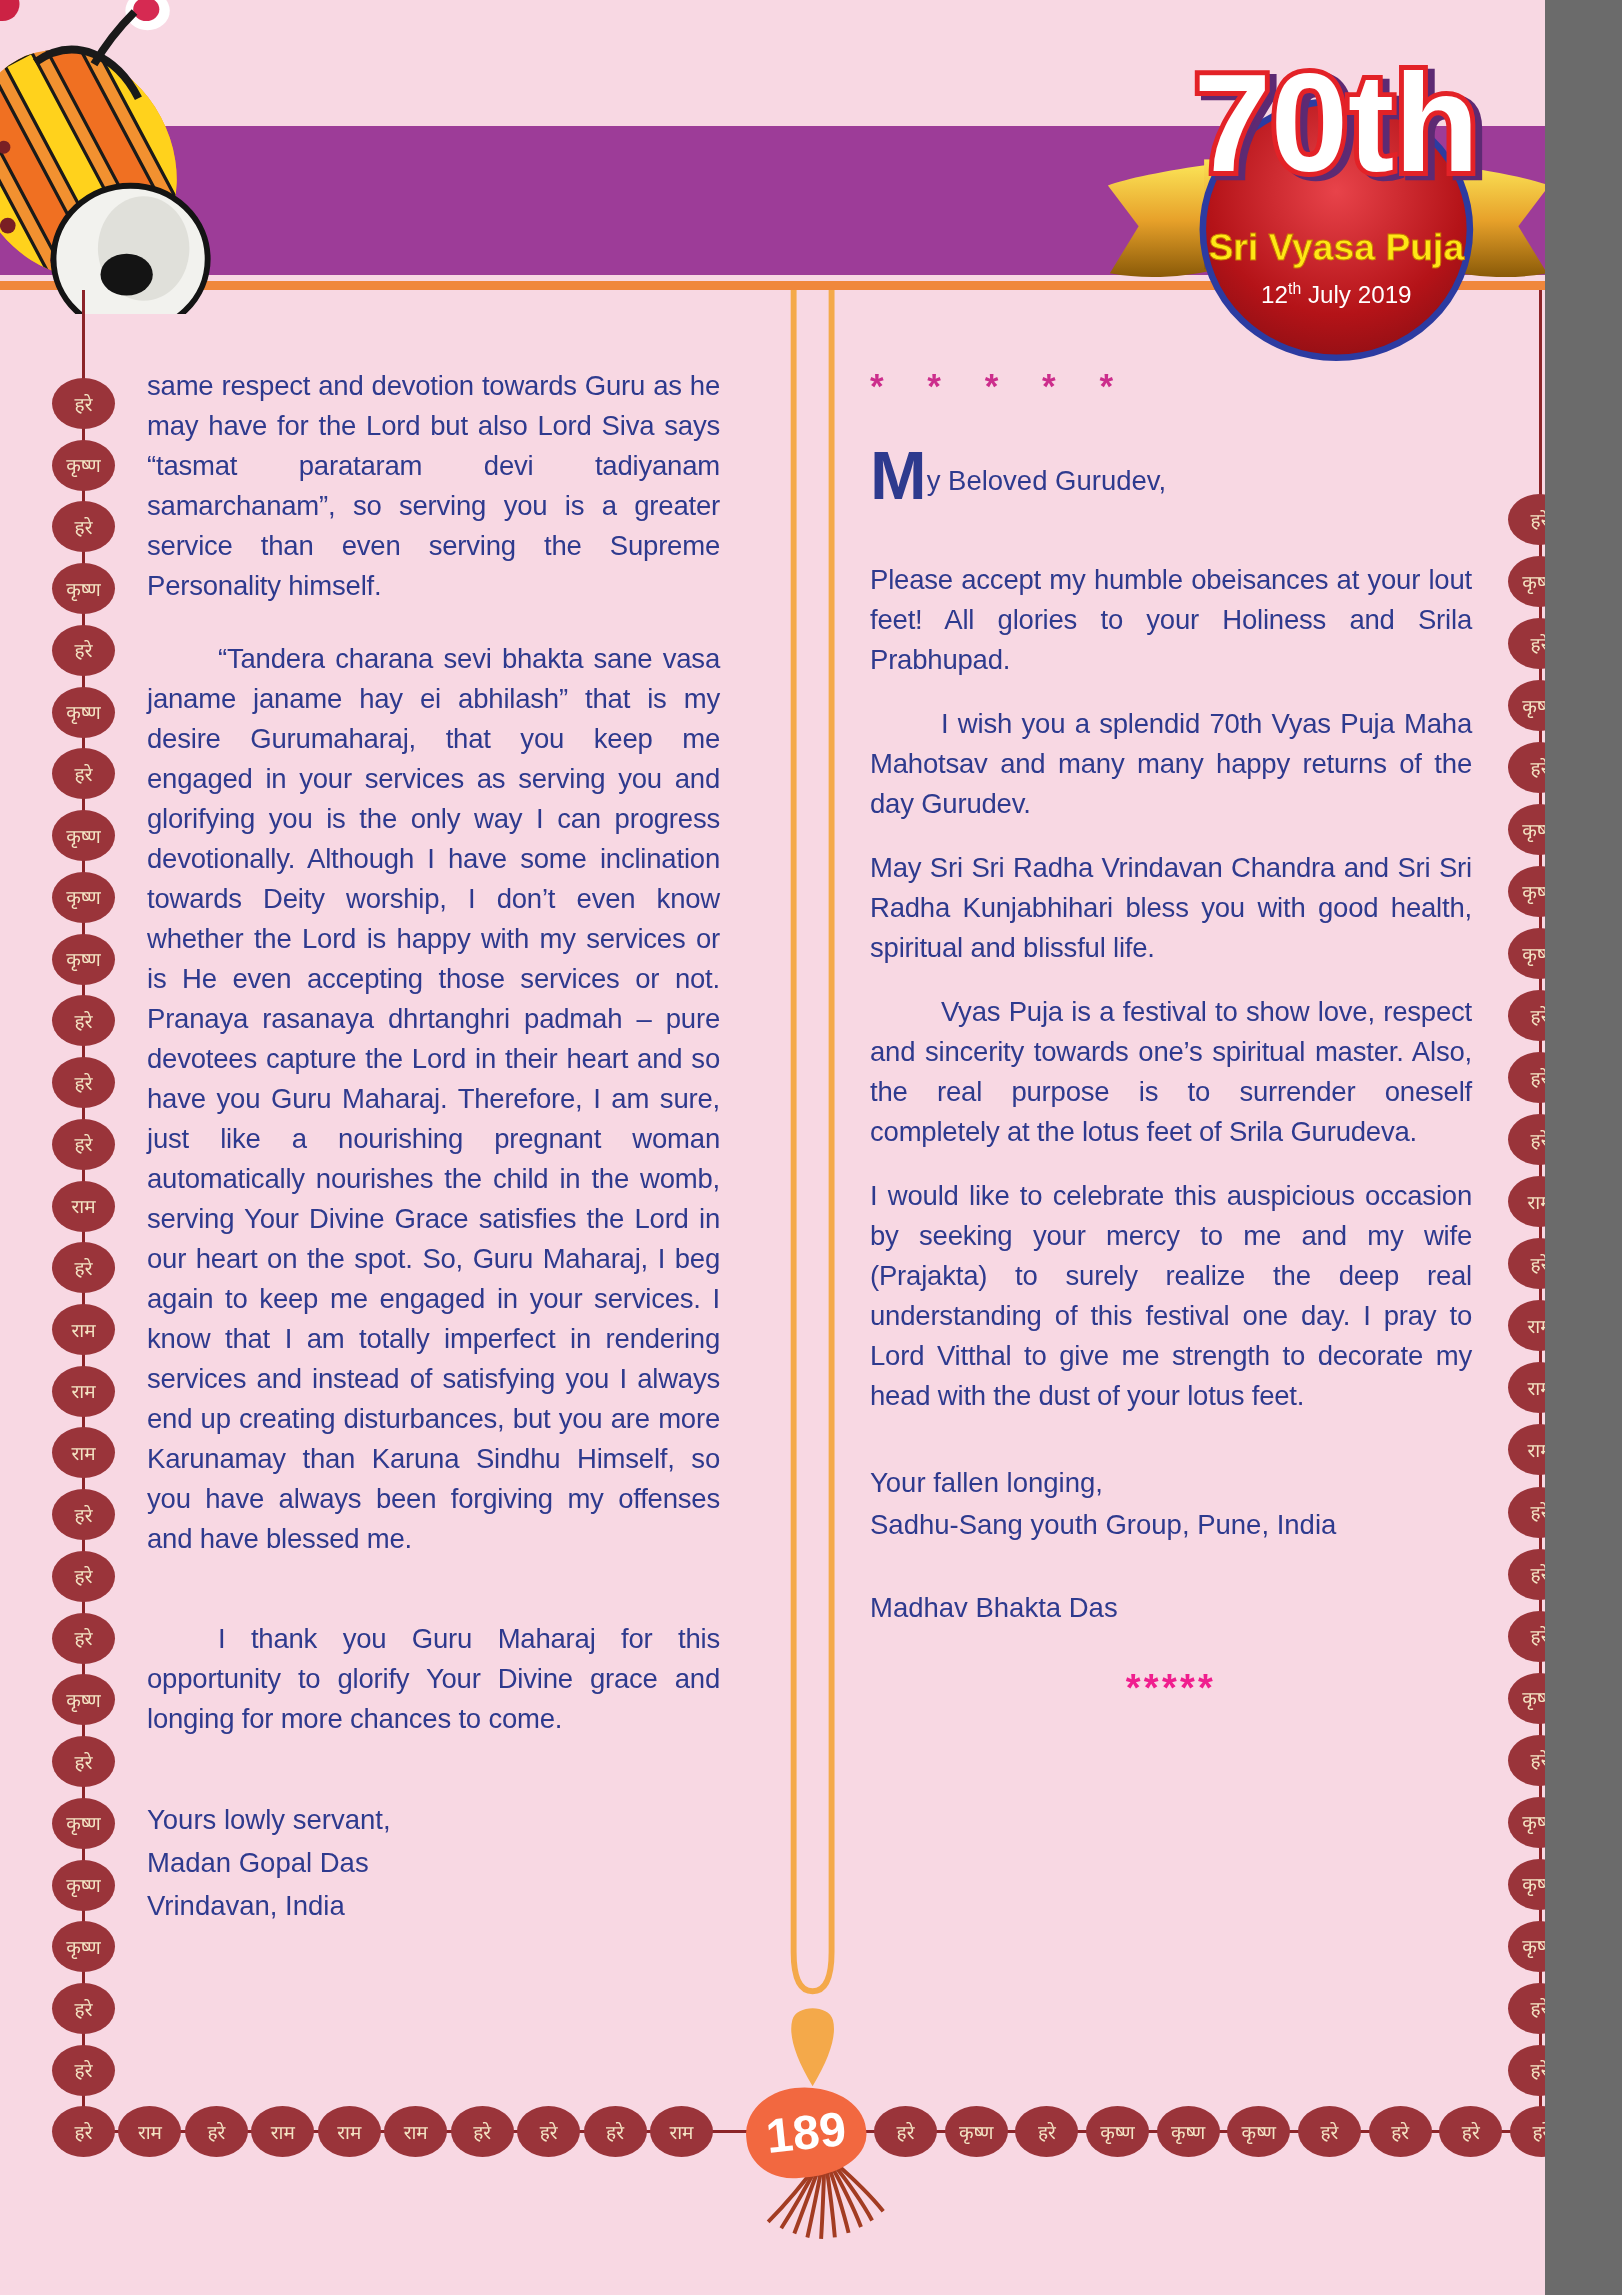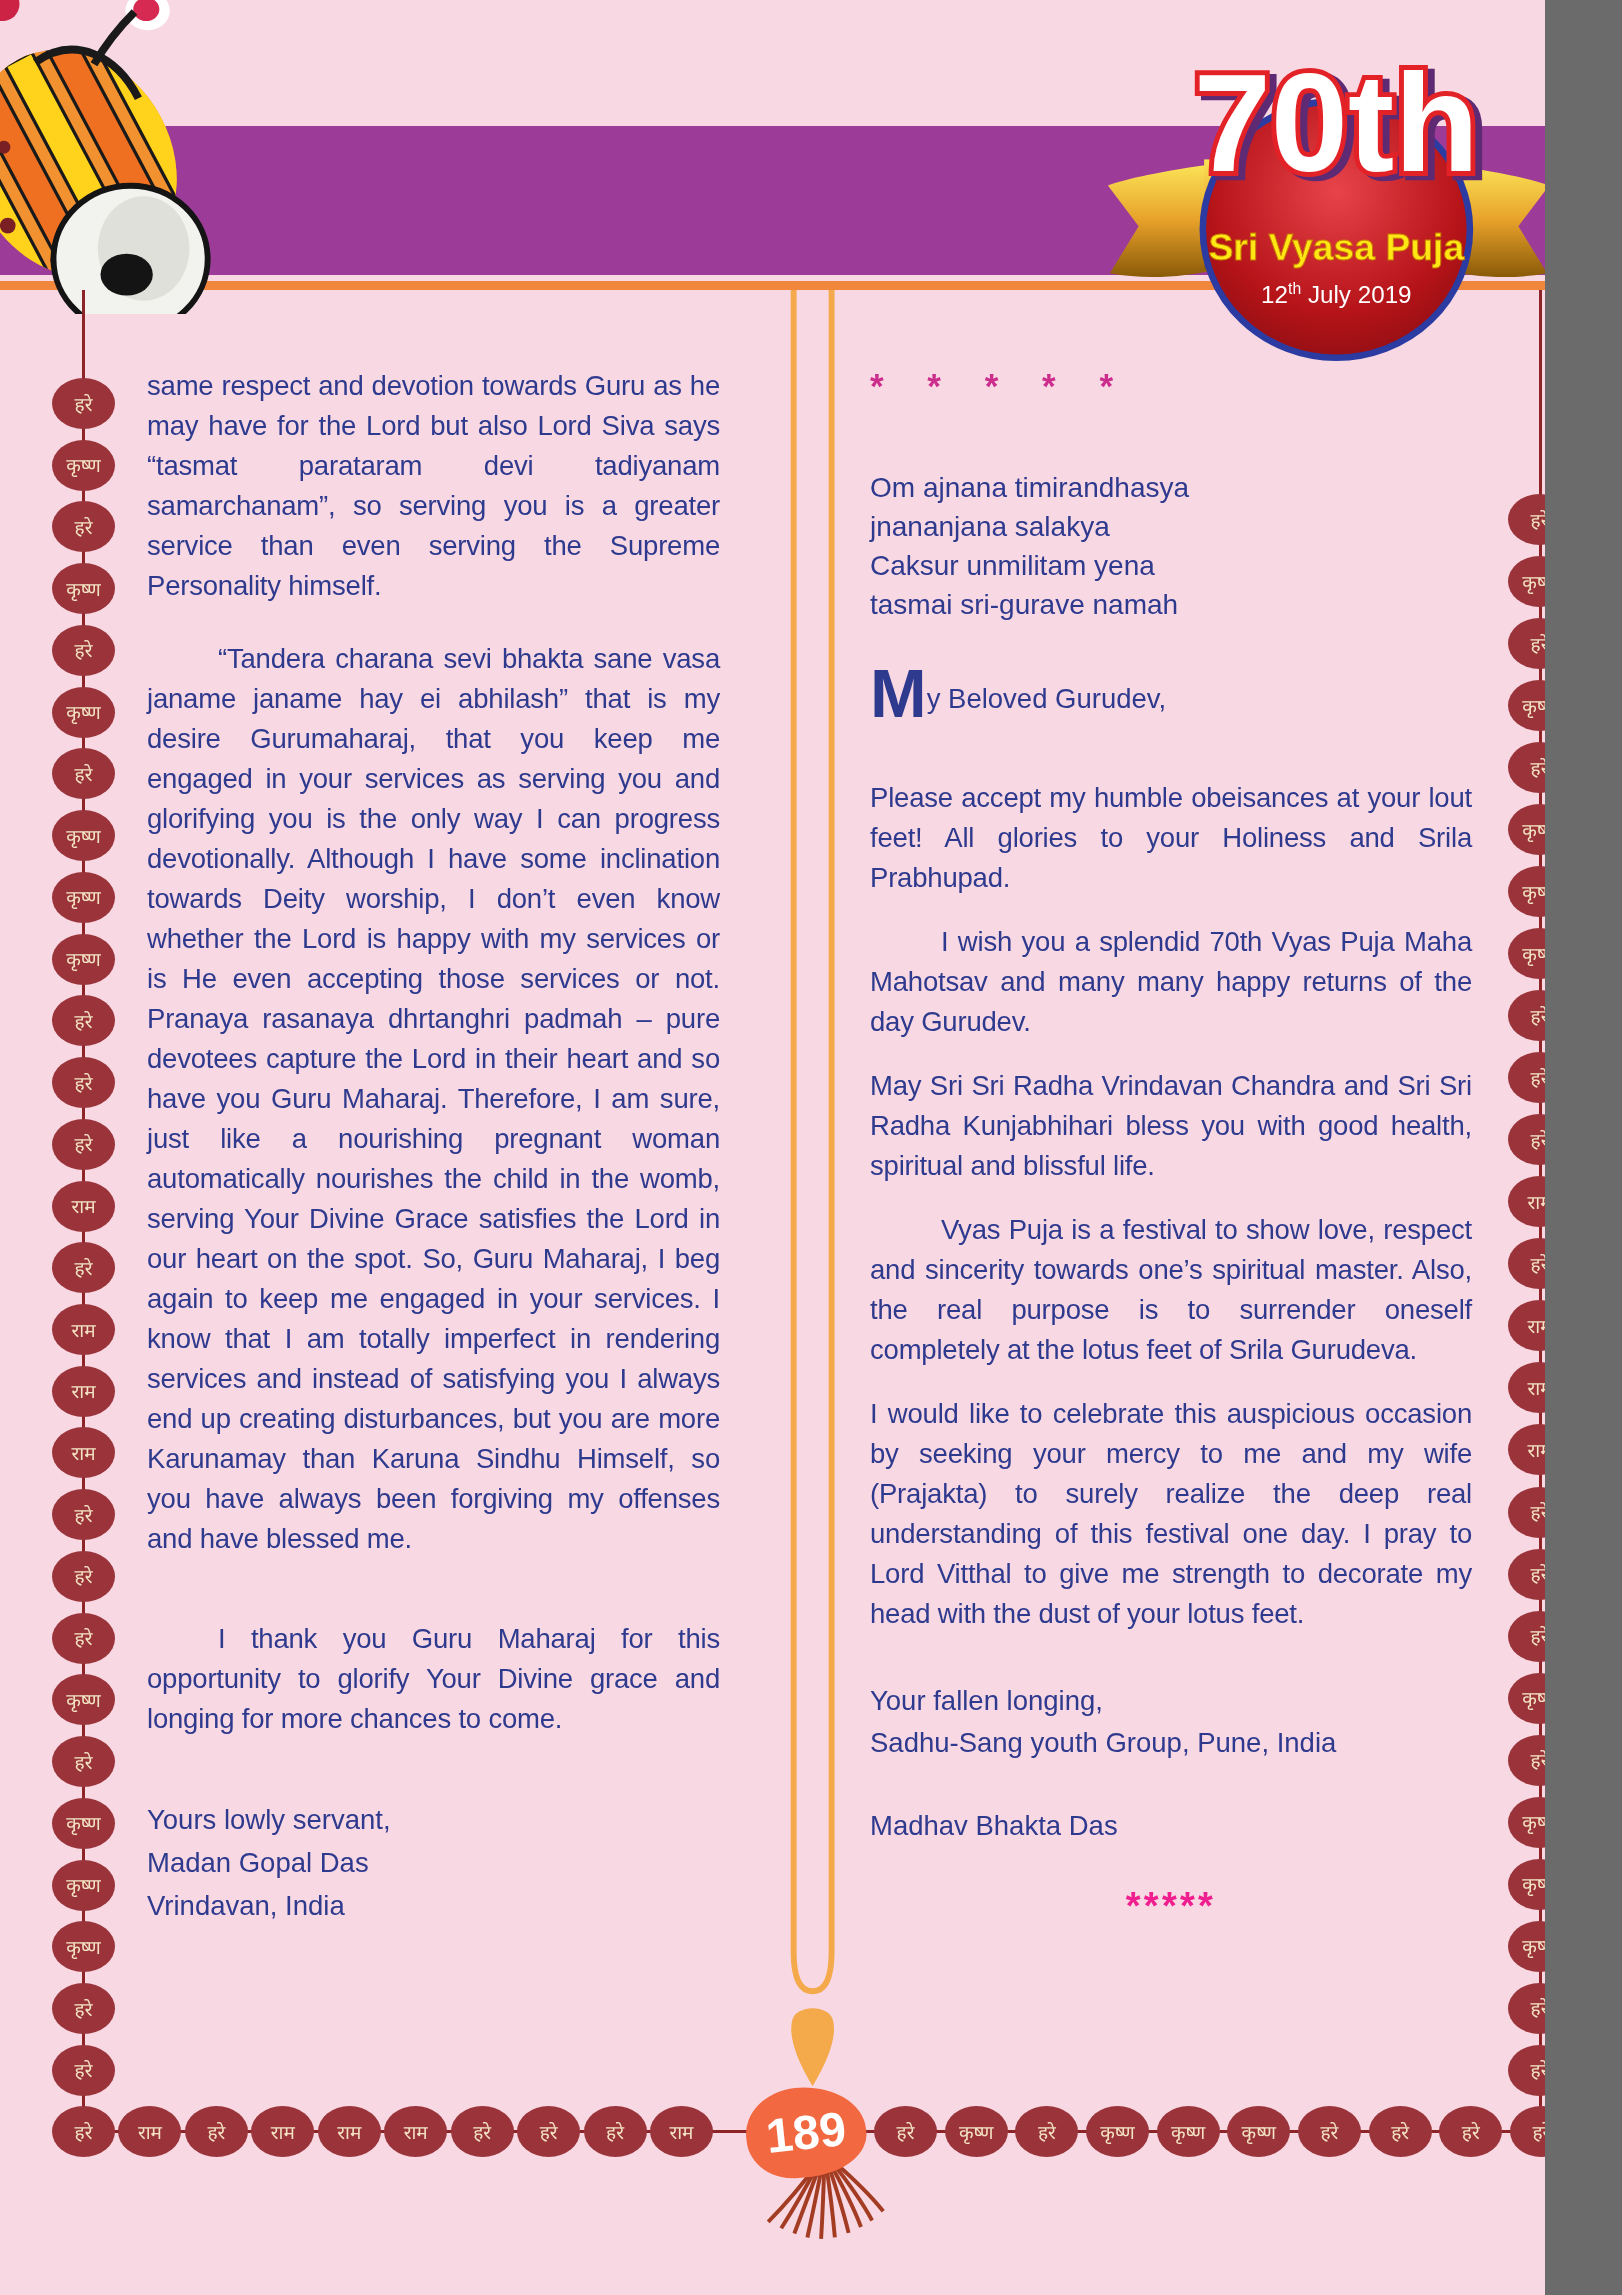--- a/index.html
+++ b/index.html
@@ -225,26 +225,20 @@
     <div class="para indent gap-l">I thank you Guru Maharaj for this opportunity to glorify Your Divine grace and longing for more chances to come.</div>
     <div class="signoff">
       <div>Yours lowly servant,</div>
       <div>Madan Gopal Das</div>
       <div>Vrindavan, India</div>
     </div>
   </div>
 
   <div id="col-right" class="col">
     <div class="stars-top">* * * * *</div>
-    <div class="verse">
-      <div>Om ajnana timirandhasya</div>
-      <div>jnananjana salakya</div>
-      <div>Caksur unmilitam yena</div>
-      <div>tasmai sri-gurave namah</div>
-    </div>
     <div class="salutation"><span class="dropcap">M</span><span>y Beloved Gurudev,</span></div>
     <div class="para gap-l">Please accept my humble obeisances at your lout feet! All glories to your Holiness and Srila Prabhupad.</div>
     <div class="para indent gap-m">I wish you a splendid 70th Vyas Puja Maha Mahotsav and many many happy returns of the day Gurudev.</div>
     <div class="para gap-m">May Sri Sri Radha Vrindavan Chandra and Sri Sri Radha Kunjabhihari bless you with good health, spiritual and blissful life.</div>
     <div class="para indent gap-m">Vyas Puja is a festival to show love, respect and sincerity towards one’s spiritual master. Also, the real purpose is to surrender oneself completely at the lotus feet of Srila Gurudeva.</div>
     <div class="para gap-m">I would like to celebrate this auspicious occasion by seeking your mercy to me and my wife (Prajakta) to surely realize the deep real understanding of this festival one day. I pray to Lord Vitthal to give me strength to decorate my head with the dust of your lotus feet.</div>
     <div class="rc-sign">
       <div>Your fallen longing,</div>
       <div>Sadhu-Sang youth Group, Pune, India</div>
       <div style="margin-top:41px;">Madhav Bhakta Das</div>

